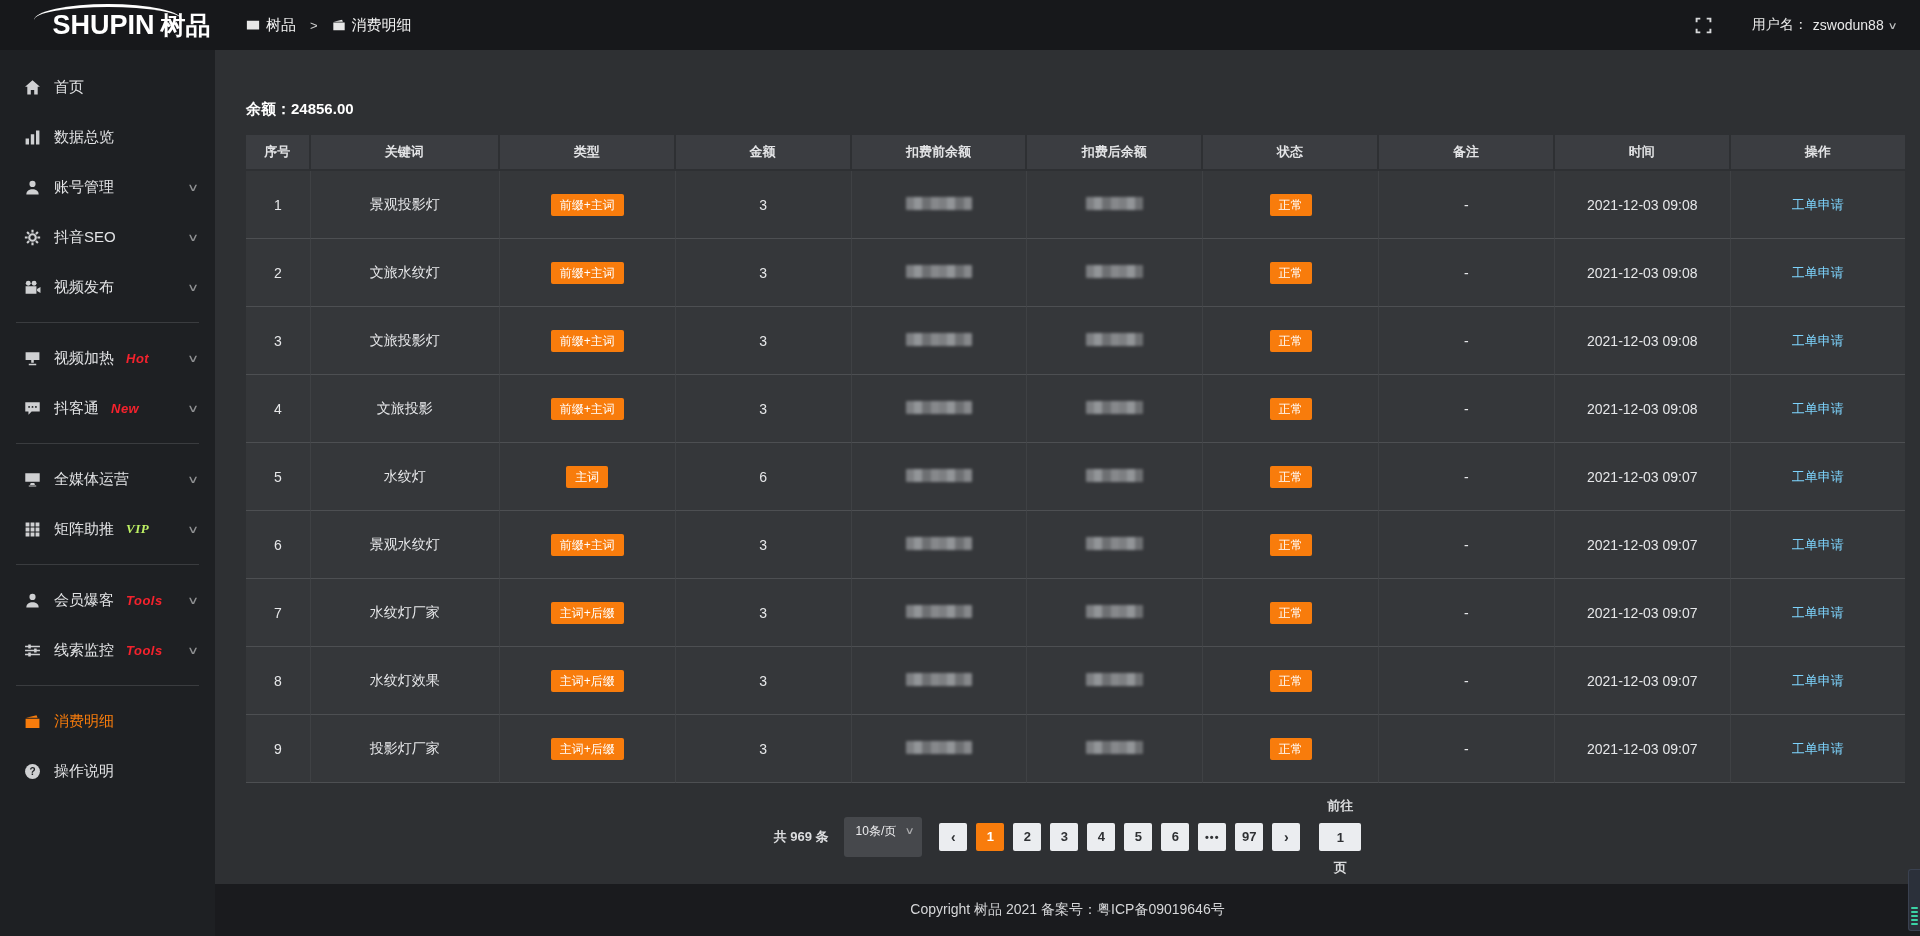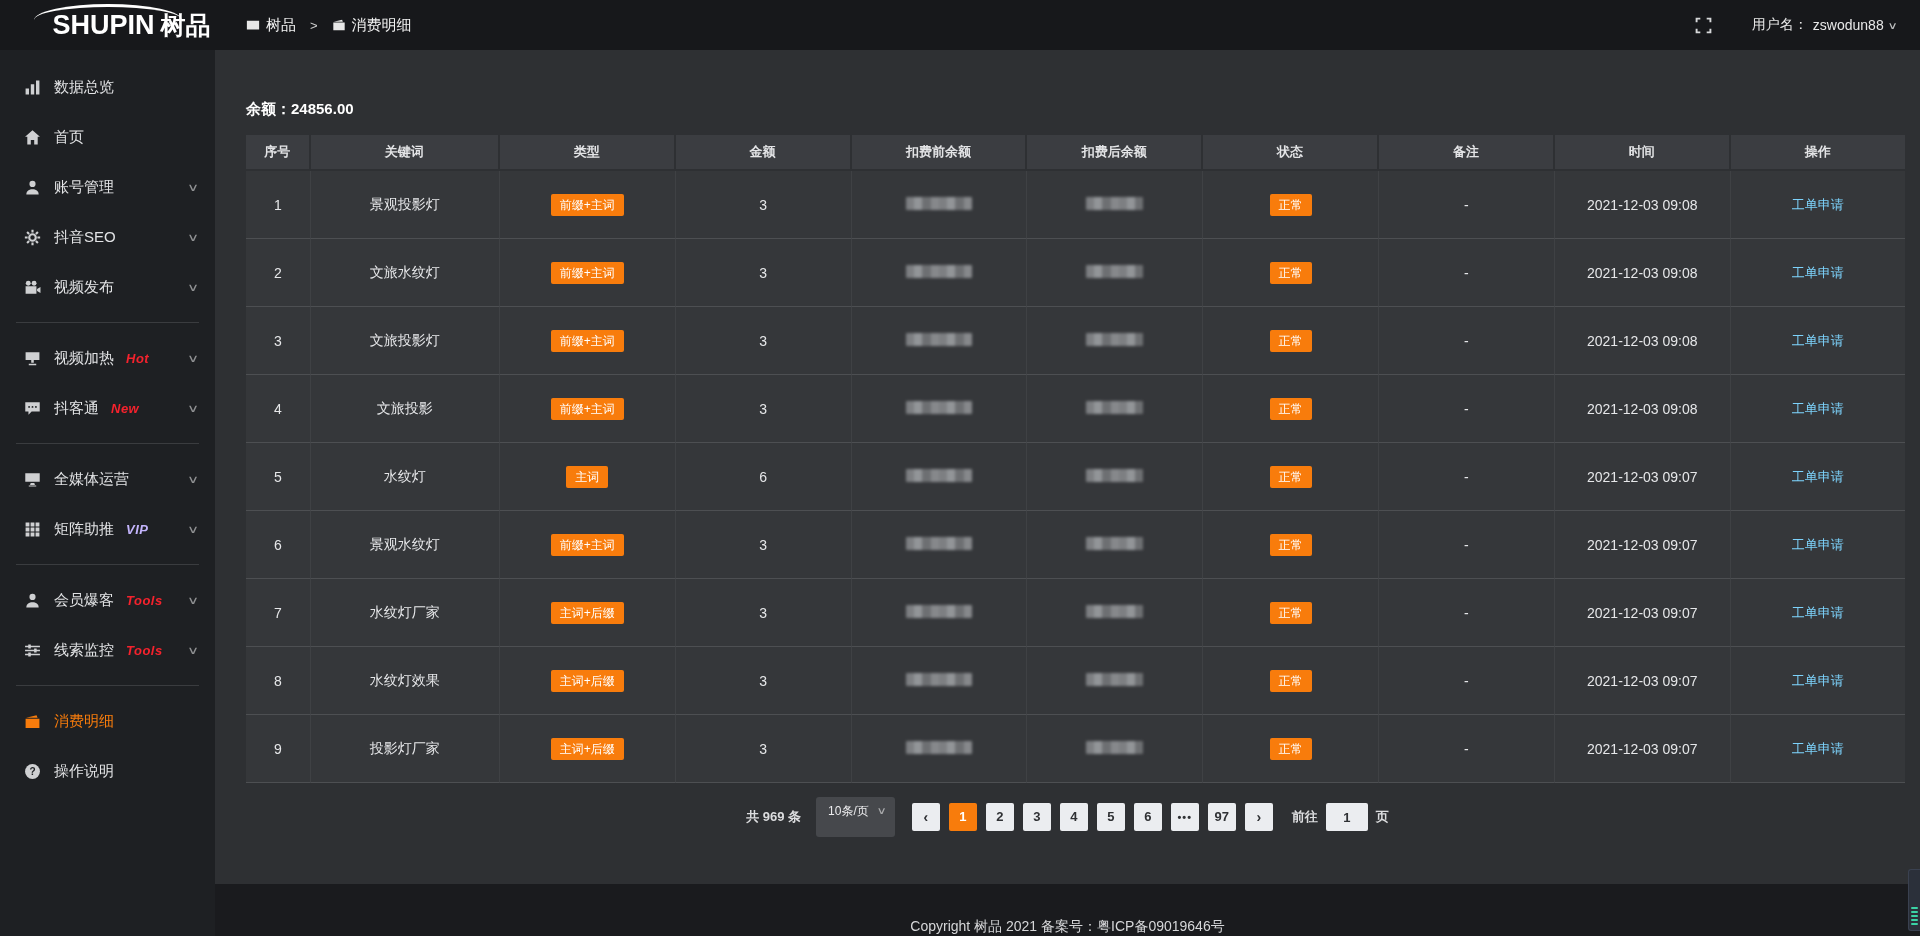--- a/index.html
+++ b/index.html
@@ -23,21 +23,21 @@
   .user-entry .chev { font-size:10px; color:#bdbebf; transform:scaleX(1.4); }
   
   .sidebar { position:absolute; top:50px; left:0; width:215px; bottom:0; background:#1e2023; padding-top:12px; z-index:4; }
   .menu-item { height:50px; display:flex; align-items:center; padding:0 18px 0 24px; font-size:15px; color:#e2e3e5; position:relative; cursor:pointer; }
   .menu-item .mi-icon { width:17px; height:17px; margin-right:13px; color:#cfd0d2; flex:0 0 auto; display:flex; align-items:center; }
   .menu-item .mi-icon svg { width:17px; height:17px; }
   .menu-item .chev { position:absolute; right:18px; color:#8f9092; font-size:11px; transform:scaleX(1.5); }
   .menu-item.active, .menu-item.active .mi-icon { color:#f87c0c; }
   .menu-badge { margin-left:12px; font-style:italic; font-weight:bold; font-size:13px; letter-spacing:.5px; }
   .badge-red { color:#f5222d; }
-  .badge-gold { color:#c4b5fd; }
+  .badge-gold { color:#bef264;font-family:Liberation Serif, serif; }
   .menu-divider { height:1px; background:#3a3c3f; margin:10px 16px; }
   
   .content { position:absolute; left:215px; top:50px; right:0; bottom:0; background:#2e3033; }
   .balance { padding:50px 0 0 31px; font-size:15px; font-weight:bold; color:#ffffff; }
   .table-wrap { margin:16px 15px 0 31px; }
   table { width:100%; border-collapse:separate; border-spacing:0; table-layout:fixed; }
   th { background:#3b3d41; height:36px; font-size:13px; font-weight:bold; color:#e3e4e6; text-align:center; border-right:2px solid #2e3033; border-bottom:2px solid #2e3033; }
   th:last-child { border-right:none; }
   td { background:#35373a; height:68px; text-align:center; font-size:14px; color:#e6e7e9; border-bottom:1px solid #4d4f52; border-right:1px solid rgba(255,255,255,.05); }
   td:last-child { border-right:none; }
@@ -49,24 +49,24 @@
   .censored-sm { width:57px; }
   
   .pagination { margin-top:14px; display:flex; align-items:center; justify-content:center; gap:9px; font-size:13px; color:#dcdddf; }
   .pg-total { margin-right:6px; font-weight:bold; }
   .page-size { position:relative; background:#46484c; border-radius:3px; height:40px; line-height:28px; padding:0 26px 0 12px; font-size:12px; color:#ececee; cursor:pointer; margin-right:8px; }
   .page-size .chev { position:absolute; right:9px; top:0; font-size:10px; color:#a9aaac; transform:scaleX(1.4); }
   .pg-btn { min-width:28px; height:28px; line-height:28px; background:#ebedf0; color:#2f3134; font-weight:bold; font-size:13px; text-align:center; border-radius:2px; cursor:pointer; padding:0 4px; }
   .pg-btn.active { background:#f87c0c; color:#fff; }
   .pg-btn.arrow { font-weight:bold; font-size:14px; }
   .pg-btn.dots { letter-spacing:1px; font-size:11px; }
-  .goto { display:flex; align-items:center; gap:8px; margin-left:10px; font-weight:bold; }
+  .goto { display:flex; align-items:center; gap:8px; margin-left:10px; font-weight:bold;flex-direction:column; }
   .goto input { width:42px; height:28px; border:none; border-radius:2px; background:#ebedf0; color:#2f3134; text-align:center; font-size:13px; font-weight:bold; font-family:inherit; }
   
-  .footer { position:absolute; left:0; right:0; bottom:0; height:52px; background:#1a1b1e; display:flex; align-items:flex-end; justify-content:center; font-size:14px; color:#d6d7d9; }
+  .footer { position:absolute; left:0; right:0; bottom:0; height:52px; background:#1a1b1e; display:flex; align-items:center; justify-content:center; font-size:14px; color:#d6d7d9; }
   .side-widget { position:absolute; right:0; bottom:5px; width:12px; height:62px; background:#2b303a; border:1px solid #3a4150; border-right:none; border-radius:3px 0 0 3px; display:flex; flex-direction:column; justify-content:flex-end; padding:0 2px 5px 2px; gap:2px; z-index:9; }
   .side-widget i { display:block; height:2px; background:#3bd3a5; border-radius:1px; }
 </style>
 </head>
 <body>
 
 <div class="topbar">
   <div class="logo">
     <span class="logo-arc"></span>
     <span class="logo-en">SHUPIN</span>
@@ -97,32 +97,32 @@
       <span class="chev">∨</span>
     </span>
   </div>
 </div>
 
 <div class="sidebar">
 
   <div class="menu-item">
     <span class="mi-icon">
         <svg viewBox="0 0 16 16" fill="currentColor">
+          <path d="M8 1.2 15 7.4h-2.1v7.1H9.6v-4.2H6.4v4.2H3.1V7.4H1z"></path>
+        </svg>
+      </span>
+    <span>首页</span>
+  </div>
+  <div class="menu-item">
+    <span class="mi-icon">
+        <svg viewBox="0 0 16 16" fill="currentColor">
           <path d="M1.5 9h3.2v5.5H1.5zM6.4 5h3.2v9.5H6.4zM11.3 1.5h3.2v13h-3.2z"></path>
         </svg>
       </span>
     <span>数据总览</span>
-  </div>
-  <div class="menu-item">
-    <span class="mi-icon">
-        <svg viewBox="0 0 16 16" fill="currentColor">
-          <path d="M8 1.2 15 7.4h-2.1v7.1H9.6v-4.2H6.4v4.2H3.1V7.4H1z"></path>
-        </svg>
-      </span>
-    <span>首页</span>
   </div>
   <div class="menu-item">
     <span class="mi-icon">
         <svg viewBox="0 0 16 16" fill="currentColor">
           <circle cx="8" cy="4.6" r="2.9"></circle>
           <path d="M2.2 14.5c0-3.2 2.7-4.8 5.8-4.8s5.8 1.6 5.8 4.8z"></path>
         </svg>
       </span>
     <span>账号管理</span>
     <span class="chev">∨</span>

